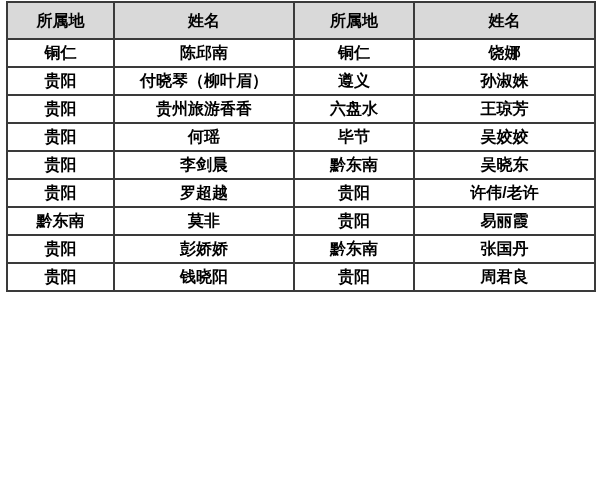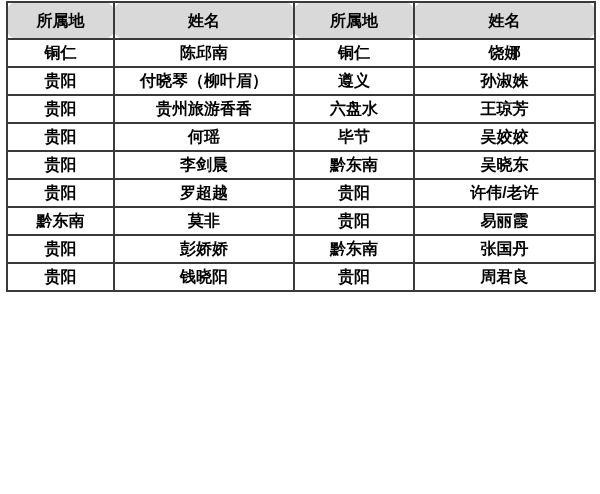--- a/index.html
+++ b/index.html
@@ -38,21 +38,20 @@
     color: var(--text-color);
     font-size: 16px;
     line-height: 1;
     padding: 0 2px;
     white-space: nowrap;
     overflow: hidden;
   }
   table.roster th {
     background: var(--header-bg);
     height: 37px;
-    border-radius: 10px;
   }
   table.roster td {
     background: #ffffff;
     height: 28px;
   }
   col.c-loc1  { width: 107px; }
   col.c-name1 { width: 180px; }
   col.c-loc2  { width: 120px; }
   col.c-name2 { width: 181px; }
 </style>

